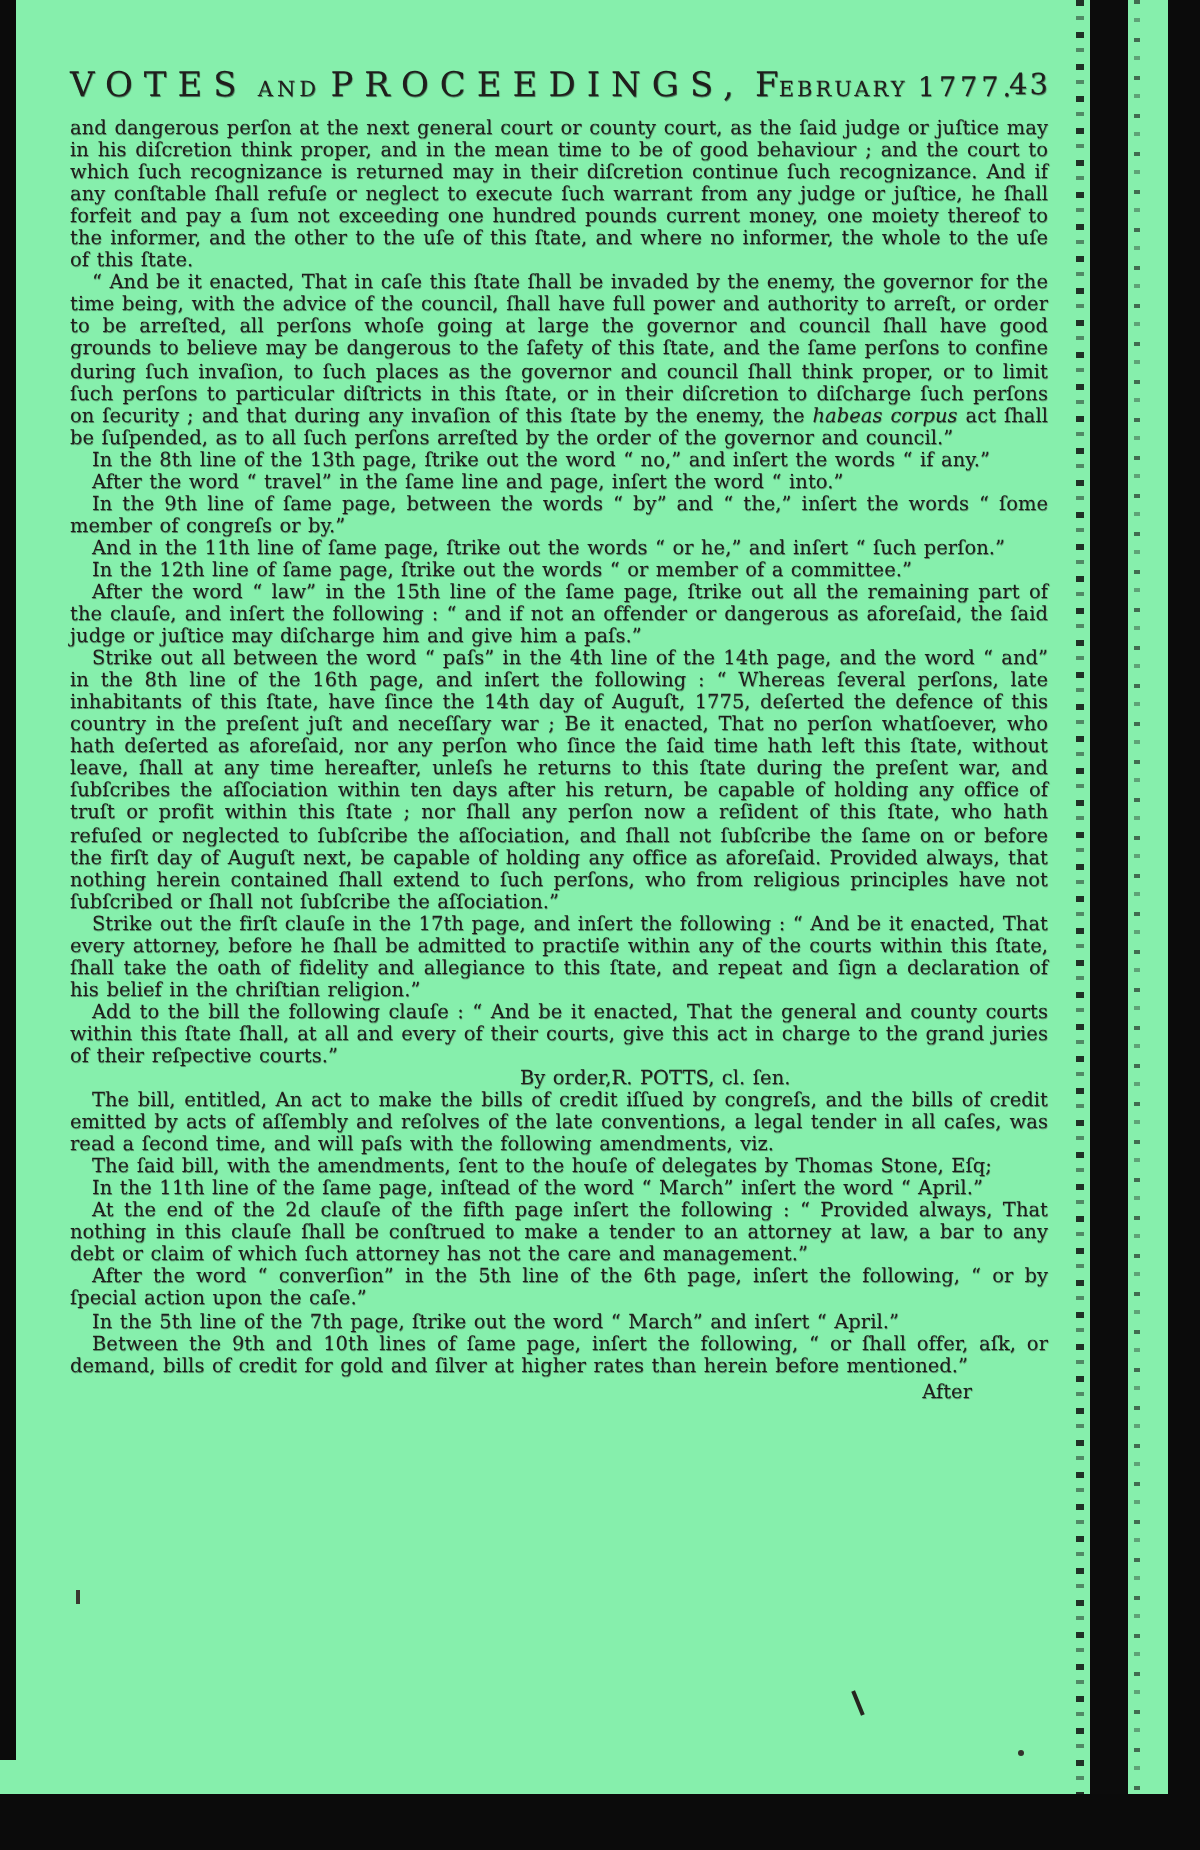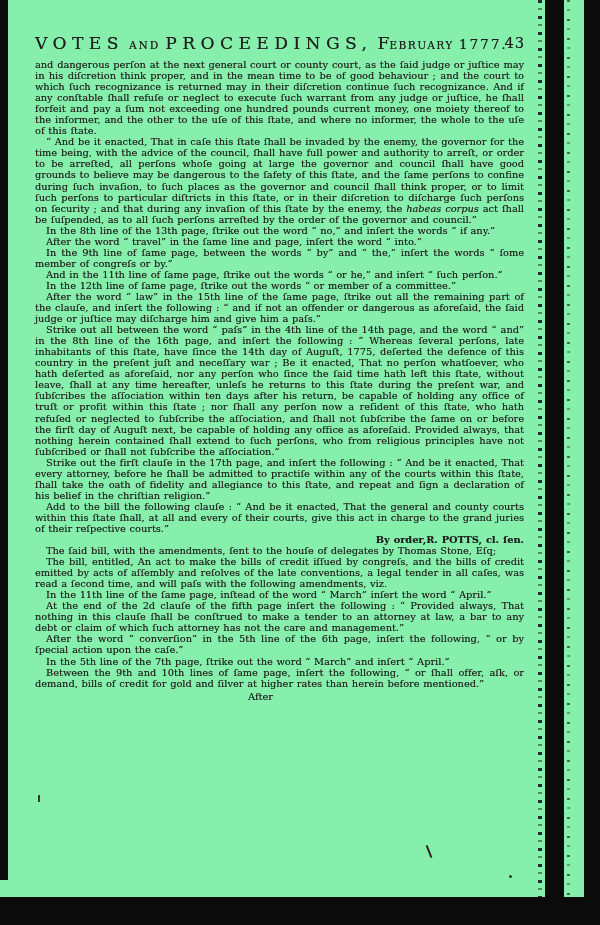--- a/index.html
+++ b/index.html
@@ -37,22 +37,22 @@
     text-shadow:0.3px 0.3px 0.4px rgba(10,10,10,.5);}
 
   
   .text-block{position:absolute;left:35px;top:59px;width:489px;
     font-size:9.7px;line-height:11.05px;text-align:justify;
     text-shadow:0.25px 0.25px 0.35px rgba(20,18,14,.5);
     word-spacing:0.6px;letter-spacing:0.05px;}
   .para{margin:0;text-indent:11px;}
   .para.noindent{text-indent:0;}
   .ital{font-style:italic;}
-  .signoff{display:flex;justify-content:flex-end;padding-left:225px;font-weight:bold;}
-  .catchword-row{text-align:center;padding-right:38px;margin-top:2px;}
+  .signoff{display:flex;justify-content:flex-start;padding-left:225px;}
+  .catchword-row{text-align:right;padding-right:38px;margin-top:2px;}
 </style>
 </head>
 <body>
 
 <div class="canvas">
 
   <div class="edge-left"></div>
   <div class="ragged-edge"></div>
   <div class="edge-right-inner"></div>
   <div class="ragged-edge2"></div>
@@ -83,22 +83,22 @@
       <p class="para"><span>And in the 11th line of ſame page, ſtrike out the words “ or he,” and inſert “ ſuch perſon.”</span></p>
       <p class="para"><span>In the 12th line of ſame page, ſtrike out the words “ or member of a committee.”</span></p>
       <p class="para"><span>After the word “ law” in the 15th line of the ſame page, ſtrike out all the remaining part of the clauſe, and inſert the following : “ and if not an offender or dangerous as aforeſaid, the ſaid judge or juſtice may diſcharge him and give him a paſs.”</span></p>
       <p class="para"><span>Strike out all between the word “ paſs” in the 4th line of the 14th page, and the word “ and” in the 8th line of the 16th page, and inſert the following : “ Whereas ſeveral perſons, late inhabitants of this ſtate, have ſince the 14th day of Auguſt, 1775, deſerted the defence of this country in the preſent juſt and neceſſary war ; Be it enacted, That no perſon whatſoever, who hath deſerted as aforeſaid, nor any perſon who ſince the ſaid time hath left this ſtate, without leave, ſhall at any time hereafter, unleſs he returns to this ſtate during the preſent war, and ſubſcribes the aſſociation within ten days after his return, be capable of holding any office of truſt or profit within this ſtate ; nor ſhall any perſon now a reſident of this ſtate, who hath refuſed or neglected to ſubſcribe the aſſociation, and ſhall not ſubſcribe the ſame on or before the firſt day of Auguſt next, be capable of holding any office as aforeſaid.  Provided always, that nothing herein contained ſhall extend to ſuch perſons, who from religious principles have not ſubſcribed or ſhall not ſubſcribe the aſſociation.”</span></p>
       <p class="para"><span>Strike out the firſt clauſe in the 17th page, and inſert the following : “ And be it enacted, That every attorney, before he ſhall be admitted to practiſe within any of the courts within this ſtate, ſhall take the oath of fidelity and allegiance to this ſtate, and repeat and ſign a declaration of his belief in the chriſtian religion.”</span></p>
       <p class="para"><span>Add to the bill the following clauſe : “ And be it enacted, That the general and county courts within this ſtate ſhall, at all and every of their courts, give this act in charge to the grand juries of their reſpective courts.”</span></p>
       <div class="signoff">
         <span>By order,</span>
         <span>R. POTTS, cl. ſen.</span>
       </div>
+      <p class="para"><span>The bill, entitled, An act to make the bills of credit iſſued by congreſs, and the bills of credit emitted by acts of aſſembly and reſolves of the late conventions, a legal tender in all caſes, was read a ſecond time, and will paſs with the following amendments, viz.</span></p>
       <p class="para"><span>The ſaid bill, with the amendments, ſent to the houſe of delegates by Thomas Stone, Eſq;</span></p>
-      <p class="para"><span>The bill, entitled, An act to make the bills of credit iſſued by congreſs, and the bills of credit emitted by acts of aſſembly and reſolves of the late conventions, a legal tender in all caſes, was read a ſecond time, and will paſs with the following amendments, viz.</span></p>
       <p class="para"><span>In the 11th line of the ſame page, inſtead of the word “ March” inſert the word “ April.”</span></p>
       <p class="para"><span>At the end of the 2d clauſe of the fifth page inſert the following : “ Provided always, That nothing in this clauſe ſhall be conſtrued to make a tender to an attorney at law, a bar to any debt or claim of which ſuch attorney has not the care and management.”</span></p>
       <p class="para"><span>After the word “ converſion” in the 5th line of the 6th page, inſert the following, “ or by ſpecial action upon the caſe.”</span></p>
       <p class="para"><span>In the 5th line of the 7th page, ſtrike out the word “ March” and inſert “ April.”</span></p>
       <p class="para"><span>Between the 9th and 10th lines of ſame page, inſert the following, “ or ſhall offer, aſk, or demand, bills of credit for gold and ſilver at higher rates than herein before mentioned.”</span></p>
       <div class="catchword-row"><span>After</span></div>
     </div>
 
 </div>
 

